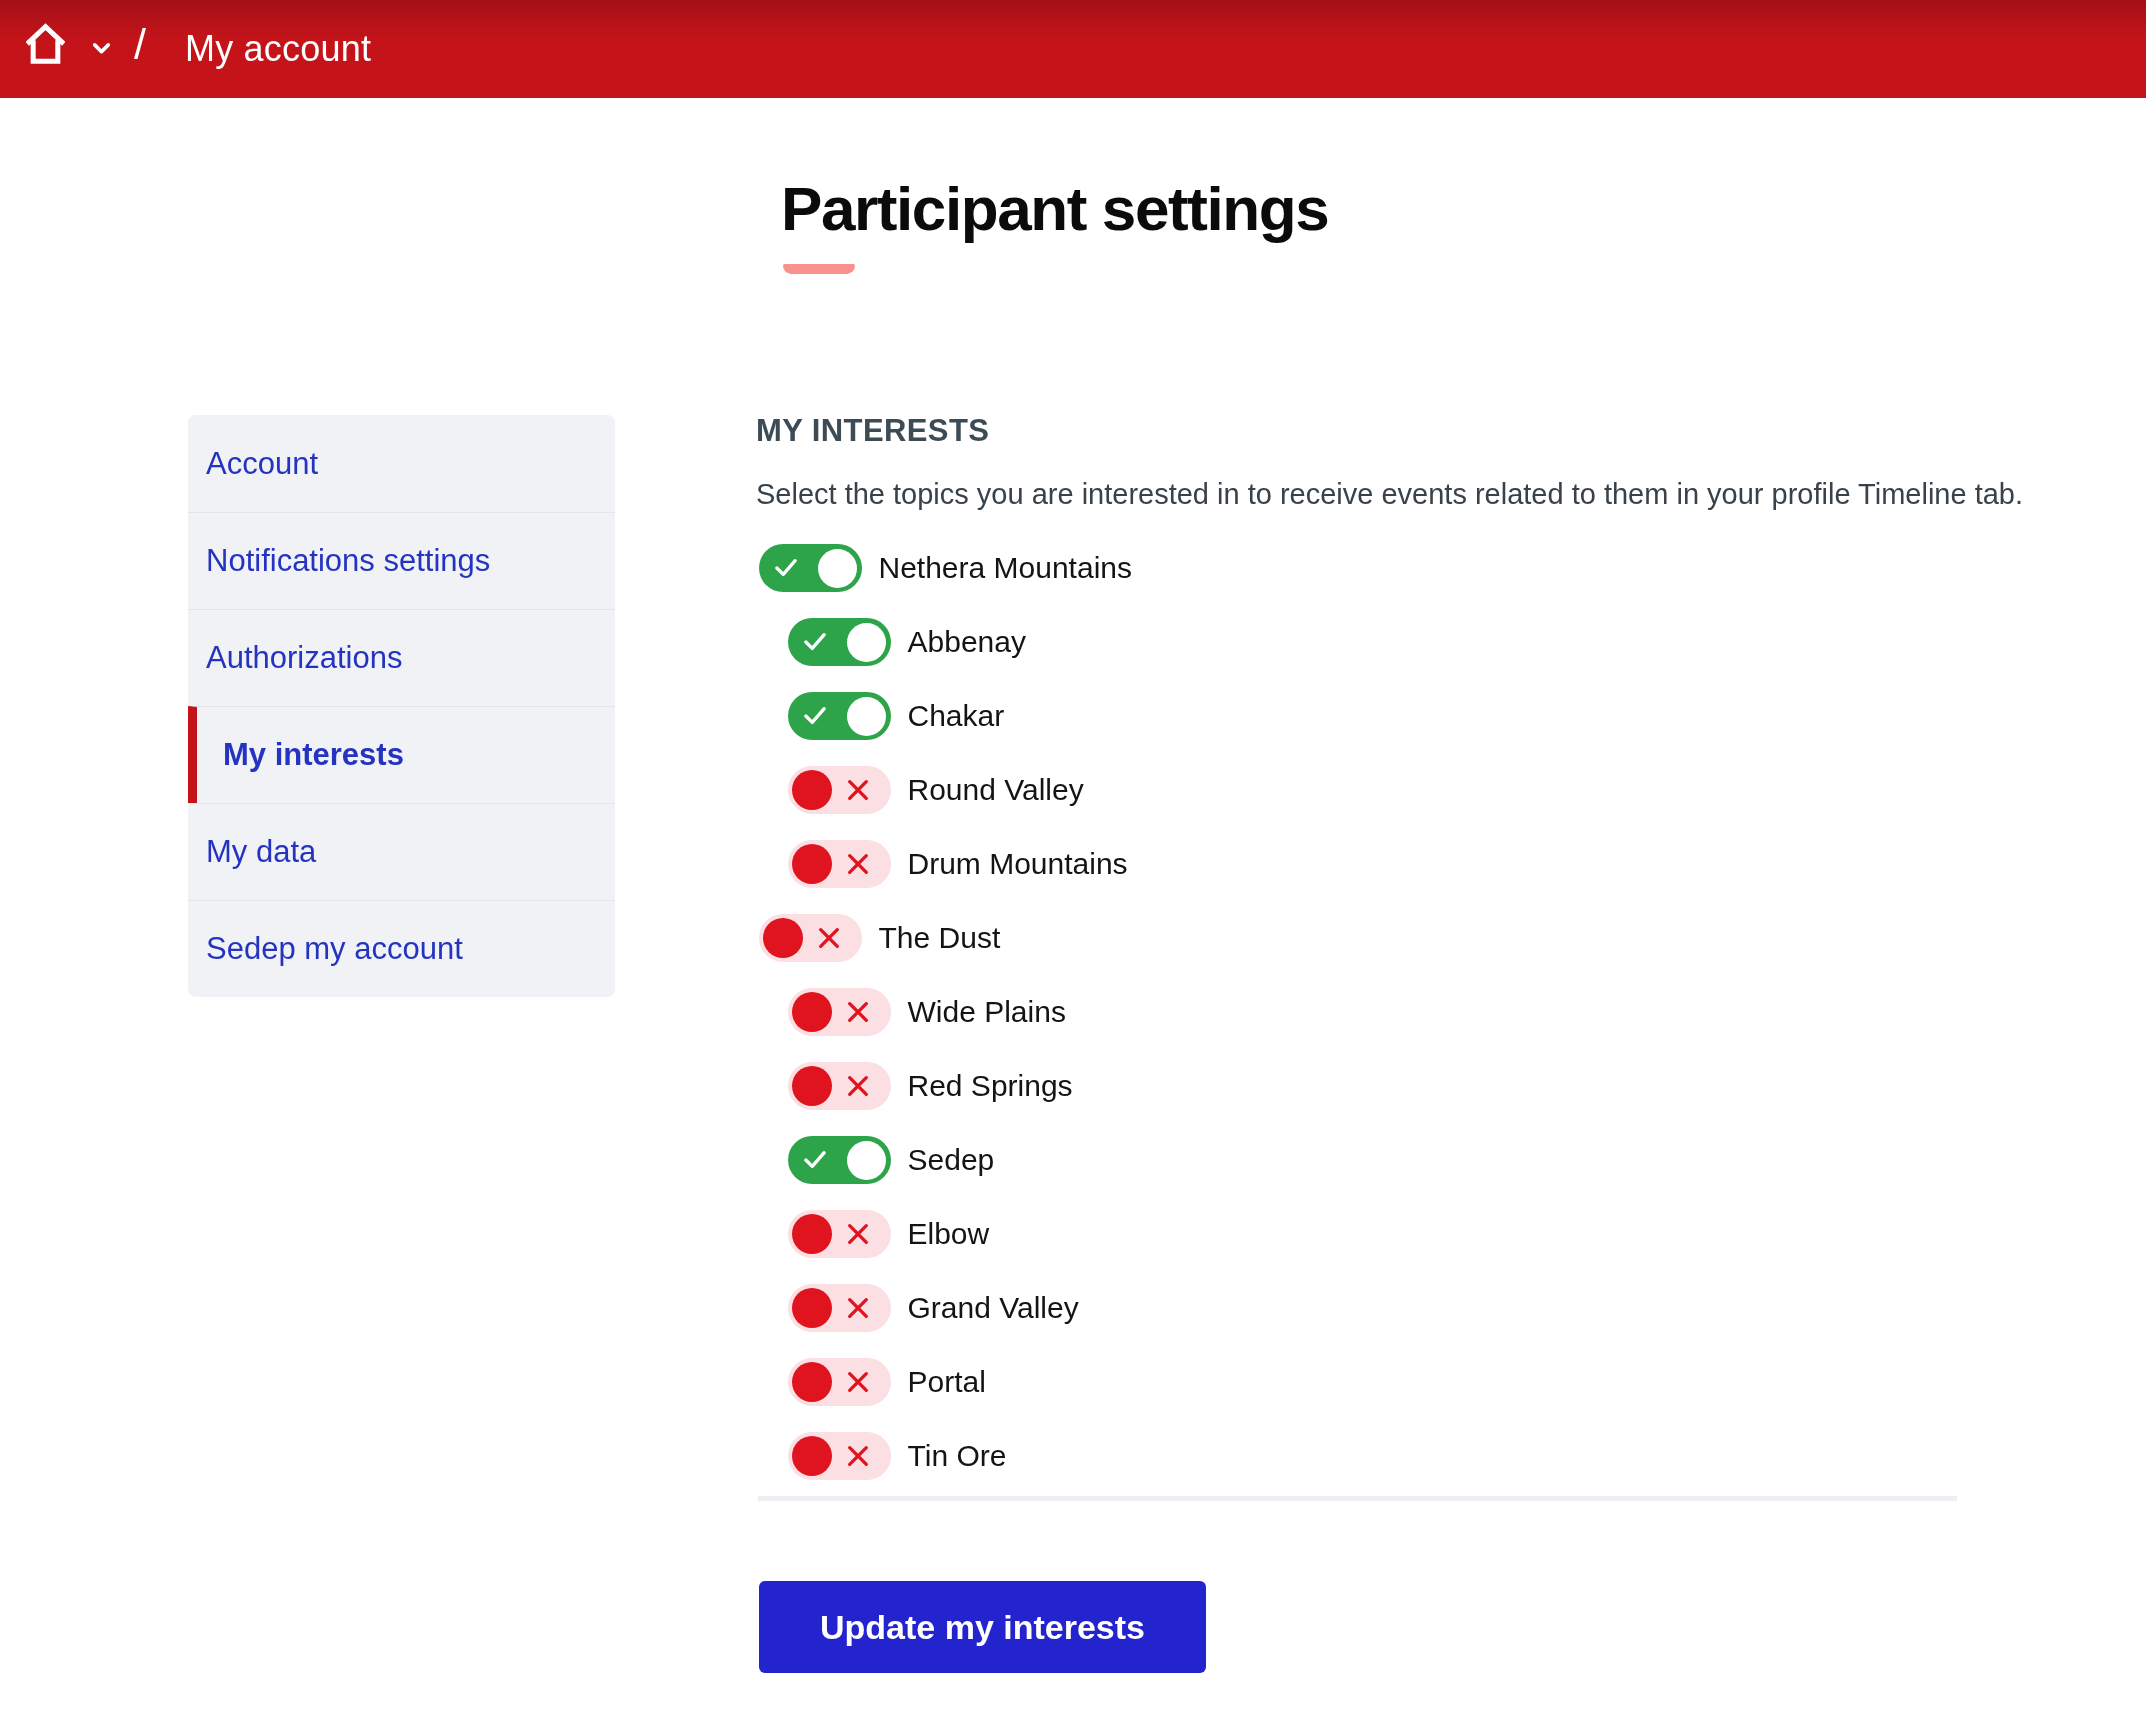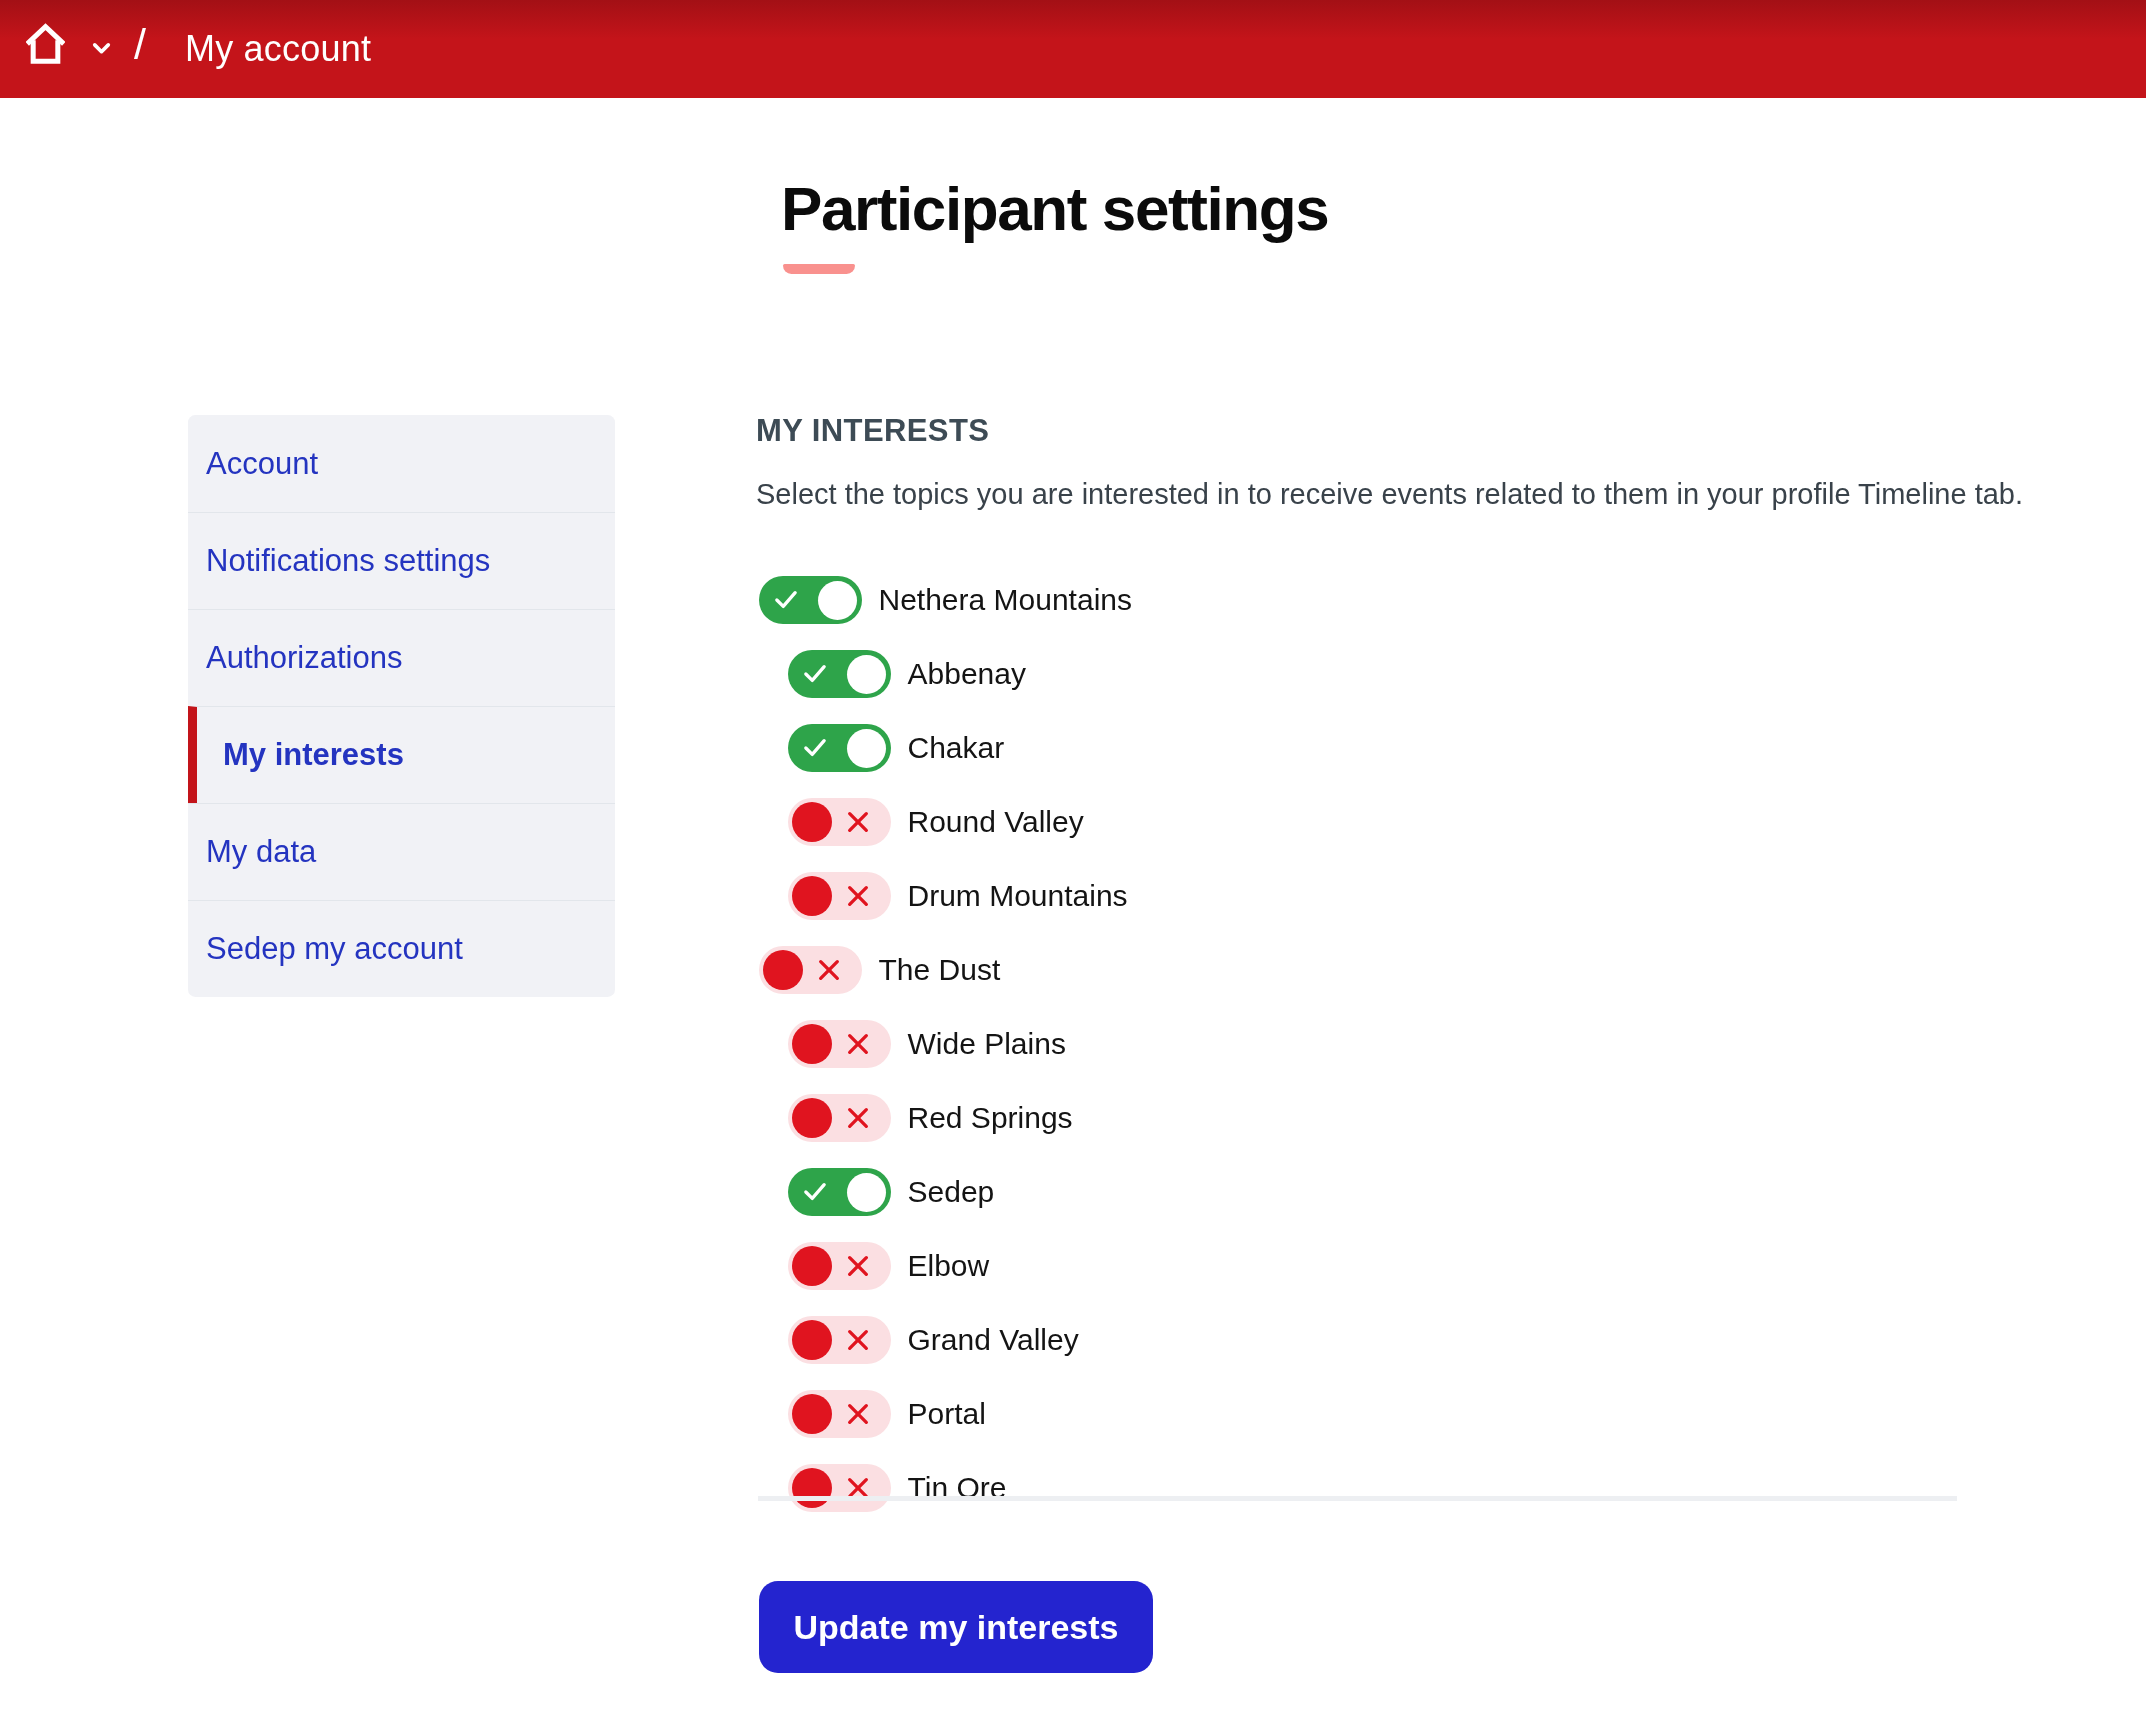--- a/index.html
+++ b/index.html
@@ -28,38 +28,38 @@
              padding-left:18px;font-size:31px;color:#2434c0;cursor:pointer;text-decoration:none;}
   .side-item + .side-item{border-top:1.8px solid #e2e6eb;}
   .side-item.active{font-weight:bold;border-left:9.2px solid #c3141a;padding-left:26px;}
 
   
   .section-heading{position:absolute;left:756px;top:413px;margin:0;color:#3d4b55;
                    font-size:31px;font-weight:bold;letter-spacing:0.4px;}
   .section-desc{position:absolute;left:756px;top:478px;margin:0;width:1469px;
                 color:#39424a;font-size:29px;}
 
-  .interests-list{position:absolute;left:759px;top:576px;}
+  .interests-list{position:absolute;left:759px;top:544px;}
   .interest-row{display:flex;align-items:center;height:48px;margin-bottom:26px;}
   .interest-row.child{margin-left:29px;}
   .toggle{position:relative;width:103px;height:48px;border-radius:24px;flex:0 0 auto;cursor:pointer;}
   .toggle.on{background:#2ea44a;}
   .toggle.off{background:#fbdfe2;}
   .knob{position:absolute;border-radius:50%;}
   .toggle.on  .knob{width:39px;height:39px;top:4.6px;right:4.6px;background:#ffffff;}
   .toggle.off .knob{width:40px;height:40px;top:3.7px;left:3.7px;background:#e0141f;}
   .check-icon{position:absolute;left:14.7px;top:13px;}
   .x-icon{position:absolute;left:58px;top:12px;}
   .interest-label{margin-left:16.5px;font-size:30px;color:#141414;white-space:nowrap;}
 
   .divider{position:absolute;left:758px;top:1496px;width:1199px;height:4.6px;background:#edeff2;}
 
   
-  .update-btn{position:absolute;left:759px;top:1581px;width:394px;height:92px;
-              background:#2424cf;border:none;border-radius:19px;color:#ffffff;
+  .update-btn{position:absolute;left:759px;top:1581px;width:447px;height:92px;
+              background:#2424cf;border:none;border-radius:6px;color:#ffffff;
               font-family:"Liberation Sans", sans-serif;font-size:34px;font-weight:bold;
               cursor:pointer;}
 </style>
 </head>
 <body>
 
 <div class="page">
 
   <header class="topbar">
     <svg class="home-icon" viewBox="0 0 42 46">

